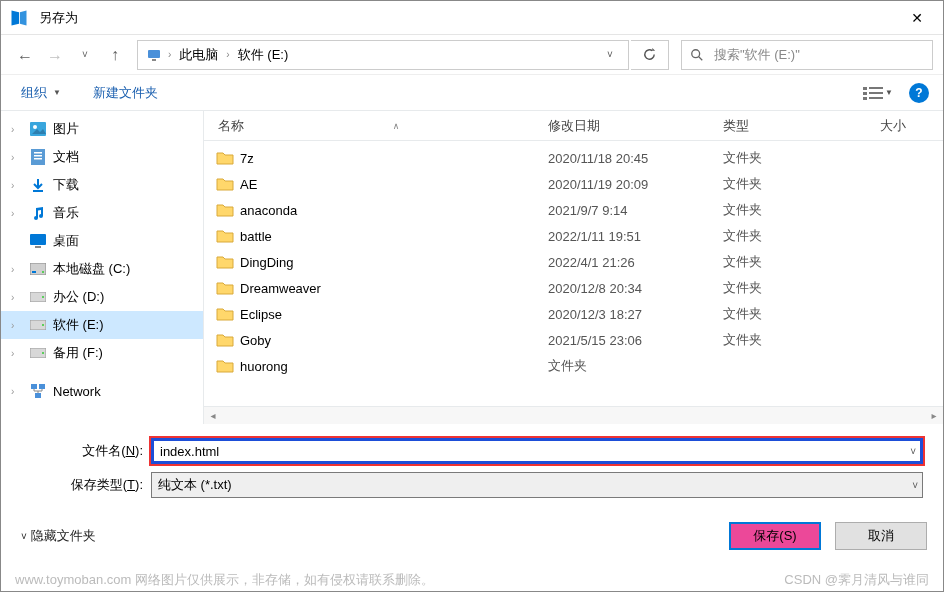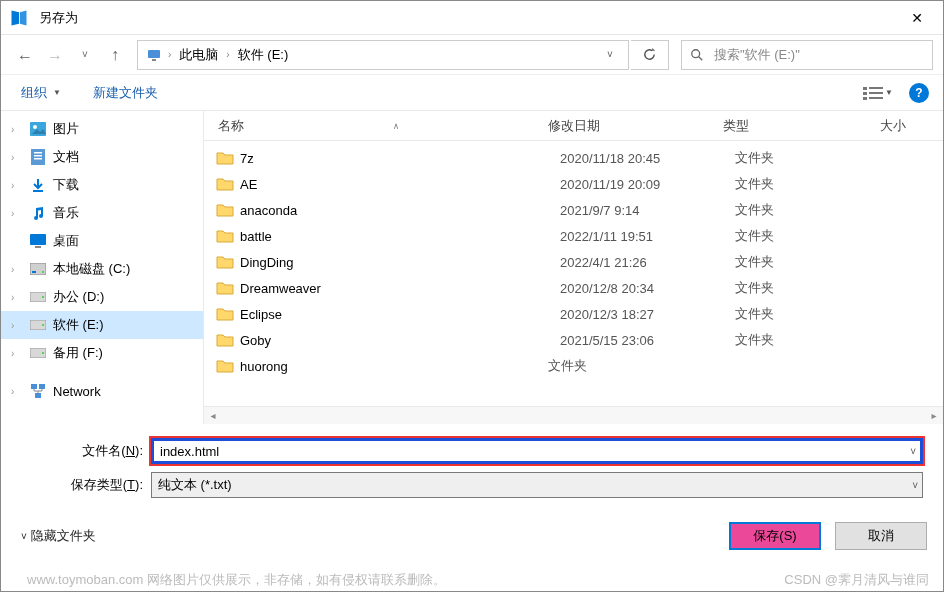--- a/index.html
+++ b/index.html
@@ -47,21 +47,21 @@
 .list-header .col { cursor: pointer; }
 .list-header .col-name { width: 330px; display: flex; align-items: center; }
 .list-header .col-name .sort { margin: 0 auto; color: #888; font-size: 9px; }
 .list-header .col-date { width: 175px; }
 .list-header .col-type { width: 140px; }
 .list-header .col-size { flex: 1; text-align: center; padding-right: 20px; }
 .list-body { flex: 1; overflow-y: auto; padding-left: 12px; padding-top: 4px; }
 .row { display: flex; align-items: center; height: 26px; cursor: pointer; }
 .row .folder-icon { width: 24px; display: flex; align-items: center; }
 .row .fname { width: 308px; }
-.row .fdate { width: 175px; color: #555; margin-left: 12px; }
+.row .fdate { width: 175px; color: #555; }
 .row .ftype { width: 140px; color: #555; }
 .scroll-h { height: 18px; border-top: 1px solid #e7eaec; display: flex; align-items: center; background: #f7f7f7; }
 .scroll-h .arrow { width: 18px; height: 18px; display: flex; align-items: center; justify-content: center; color: #888; font-size: 10px; cursor: pointer; }
 .scroll-h .track { flex: 1; }
 
 
 .bottom-form { padding: 14px 20px 8px 20px; }
 .form-row { display: flex; align-items: center; margin-bottom: 8px; }
 .form-row .lbl { width: 130px; text-align: right; padding-right: 8px; }
 .form-row .lbl u { text-decoration: underline; }
@@ -73,21 +73,21 @@
 .form-row .select-wrap .dd { position: absolute; right: 4px; color: #555; font-size: 10px; cursor: pointer; }
 
 
 .footer { display: flex; align-items: center; padding: 8px 16px 8px 20px; }
 .footer .hide-link { display: flex; align-items: center; gap: 4px; cursor: pointer; color: #222; }
 .footer .hide-link .chev { font-size: 10px; }
 .footer .spacer { flex: 1; }
 .footer button { width: 92px; height: 28px; background: #e1e1e1; border: 1px solid #adadad; cursor: pointer; font-size: 13px; margin-left: 14px; }
 .footer button.primary { border: 2px solid #0078d7; background: #ec4899; }
 
-.watermark-bar { position: absolute; bottom: 2px; left: 26px; right: 14px; display: flex; align-items: center; font-size: 11px; color: #bbb; pointer-events: none; }
+.watermark-bar { position: absolute; bottom: 2px; left: 14px; right: 14px; display: flex; align-items: center; font-size: 11px; color: #bbb; pointer-events: none; }
 .watermark-bar .wm-right { margin-left: auto; }
 
 
 svg { display: block; }
 </style>
 </head>
 <body>
 
 <div class="titlebar">
   <span class="app-icon">

